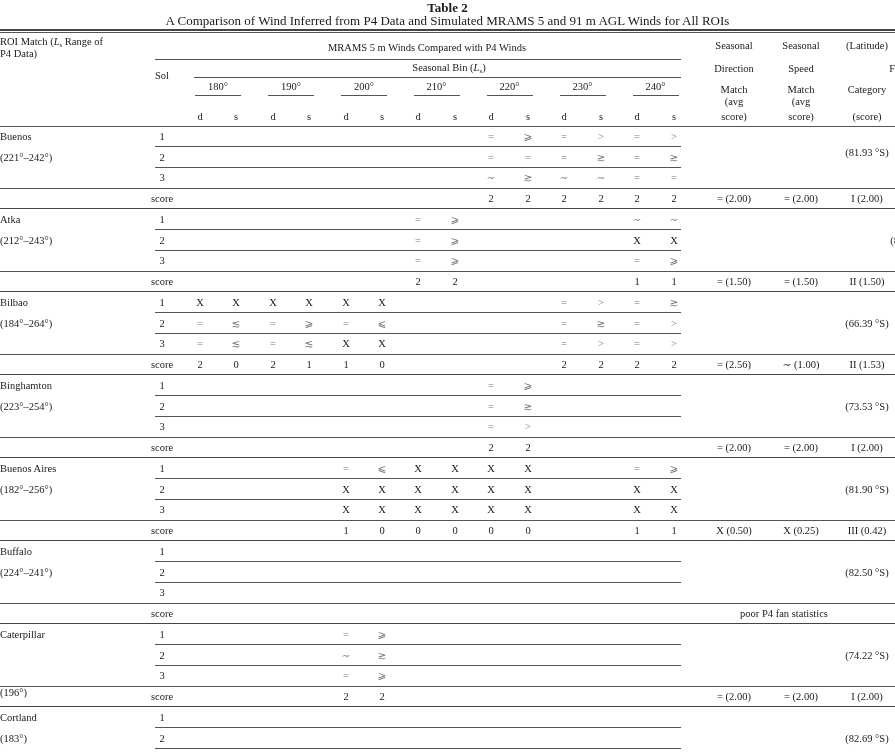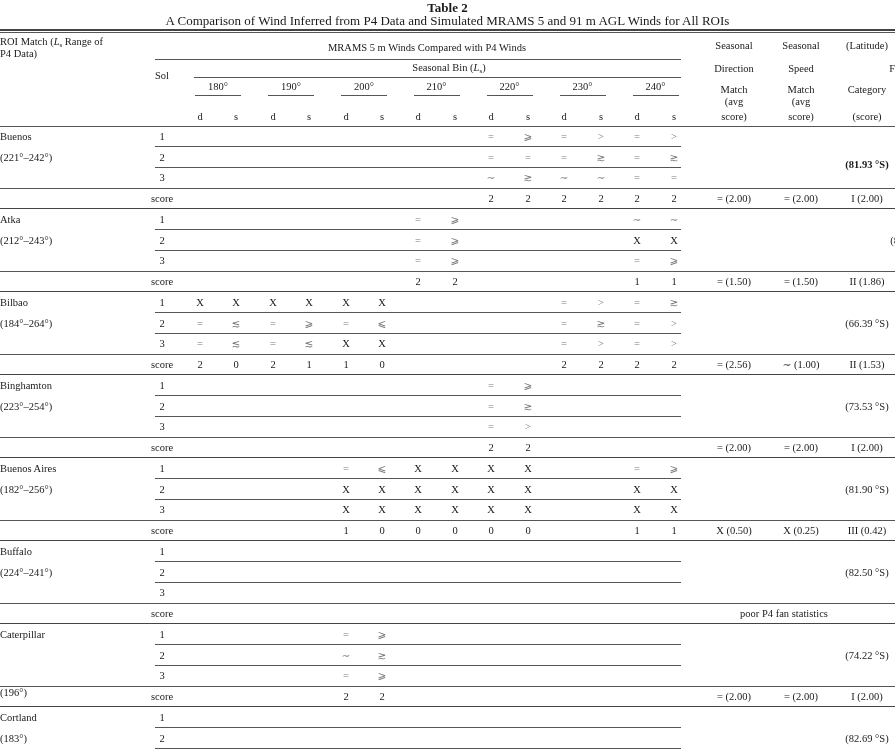--- a/index.html
+++ b/index.html
@@ -93,21 +93,21 @@
     <div class="abs ctr sym" style="left: 637px; top: 151.5px;">=</div>
     <div class="abs ctr sym" style="left: 674px; top: 151.5px;">≳</div>
     <div class="rule" style="left: 155px; top: 166.5px; width: 526px;"></div>
     <div class="abs ctr" style="left: 162px; top: 172px;">3</div>
     <div class="abs ctr sym" style="left: 491px; top: 172px;">∼</div>
     <div class="abs ctr sym" style="left: 528px; top: 172px;">≳</div>
     <div class="abs ctr sym" style="left: 564px; top: 172px;">∼</div>
     <div class="abs ctr sym" style="left: 601px; top: 172px;">∼</div>
     <div class="abs ctr sym" style="left: 637px; top: 172px;">=</div>
     <div class="abs ctr sym" style="left: 674px; top: 172px;">=</div>
-    <div class="abs ctr" style="left: 867px; top: 159px; font-weight: bold;">(81.93 °S)</div>
+    <div class="abs ctr" style="left: 867px; top: 147px;">(81.93 °S)</div>
     <div class="rule" style="left: 0px; top: 187.5px; width: 895px;"></div>
     <div class="abs ctr" style="left: 162px; top: 192.5px;">score</div>
     <div class="abs ctr" style="left: 491px; top: 192.5px;">2</div>
     <div class="abs ctr" style="left: 528px; top: 192.5px;">2</div>
     <div class="abs ctr" style="left: 564px; top: 192.5px;">2</div>
     <div class="abs ctr" style="left: 601px; top: 192.5px;">2</div>
     <div class="abs ctr" style="left: 637px; top: 192.5px;">2</div>
     <div class="abs ctr" style="left: 674px; top: 192.5px;">2</div>
     <div class="abs ctr" style="left: 734px; top: 192.5px;">= (2.00)</div>
     <div class="abs ctr" style="left: 801px; top: 192.5px;">= (2.00)</div>
@@ -134,21 +134,21 @@
     <div class="abs ctr sym" style="left: 674px; top: 255px;">⩾</div>
     <div class="abs ctr" style="left: 912px; top: 234.5px;">(86.98 °S)</div>
     <div class="rule" style="left: 0px; top: 270.5px; width: 895px;"></div>
     <div class="abs ctr" style="left: 162px; top: 275.5px;">score</div>
     <div class="abs ctr" style="left: 418px; top: 275.5px;">2</div>
     <div class="abs ctr" style="left: 455px; top: 275.5px;">2</div>
     <div class="abs ctr" style="left: 637px; top: 275.5px;">1</div>
     <div class="abs ctr" style="left: 674px; top: 275.5px;">1</div>
     <div class="abs ctr" style="left: 734px; top: 275.5px;">= (1.50)</div>
     <div class="abs ctr" style="left: 801px; top: 275.5px;">= (1.50)</div>
-    <div class="abs ctr" style="left: 867px; top: 275.5px;">II (1.86)</div>
+    <div class="abs ctr" style="left: 867px; top: 275.5px;">II (1.50)</div>
     <div class="rule thick" style="left: 0px; top: 290.5px; width: 895px;"></div>
     <div class="abs" style="left: 0px; top: 297px;">Bilbao</div>
     <div class="abs" style="left: 0px; top: 317.5px;">(184°–264°)</div>
     <div class="abs ctr" style="left: 162px; top: 297px;">1</div>
     <div class="abs ctr" style="left: 200px; top: 297px;">X</div>
     <div class="abs ctr" style="left: 236px; top: 297px;">X</div>
     <div class="abs ctr" style="left: 273px; top: 297px;">X</div>
     <div class="abs ctr" style="left: 309px; top: 297px;">X</div>
     <div class="abs ctr" style="left: 346px; top: 297px;">X</div>
     <div class="abs ctr" style="left: 382px; top: 297px;">X</div>

